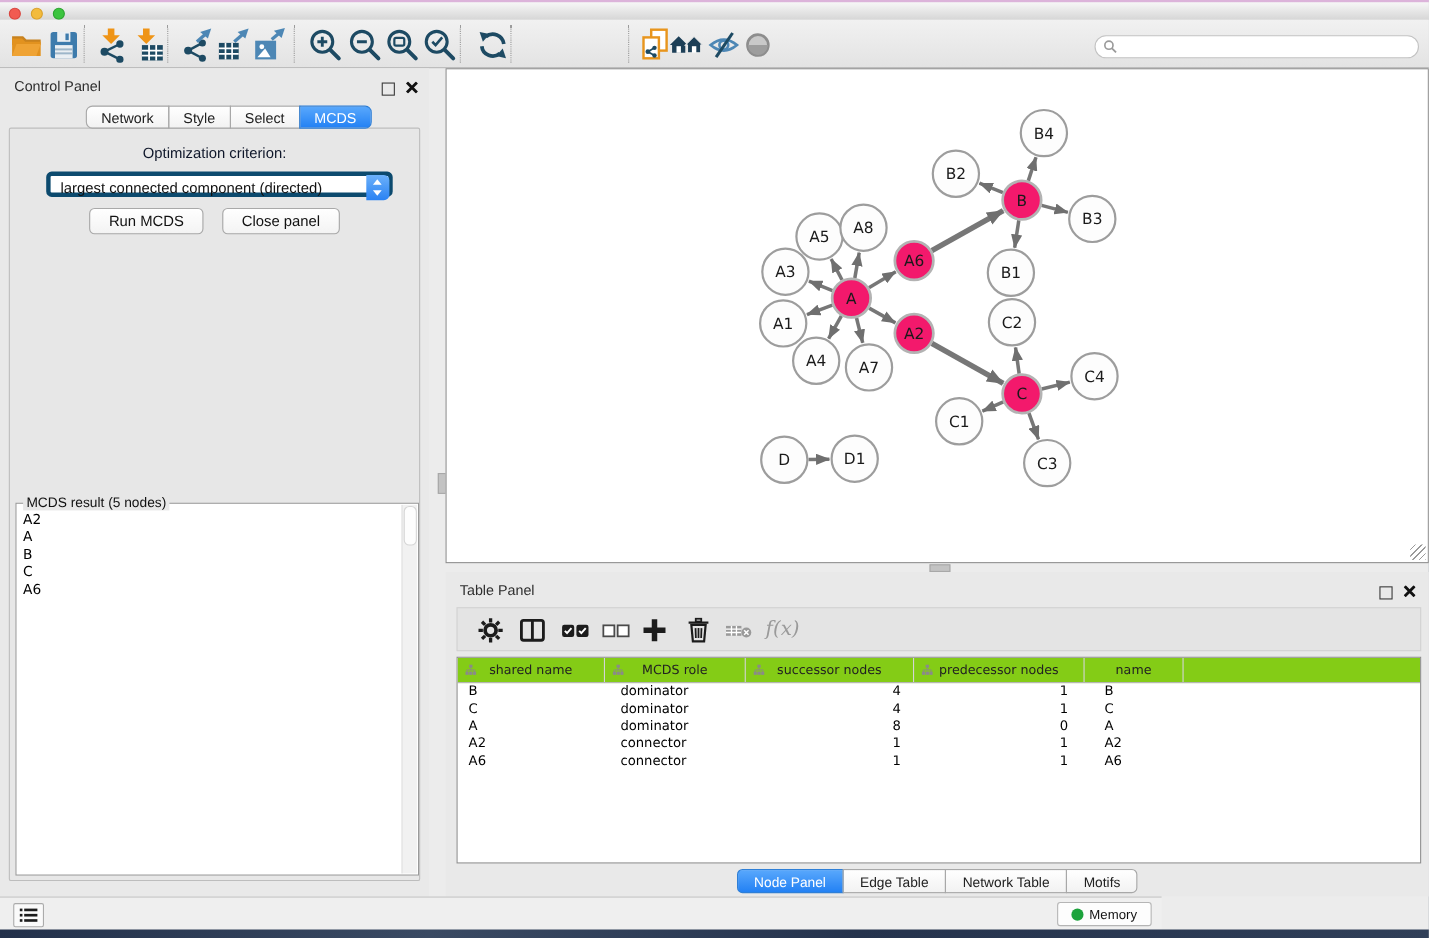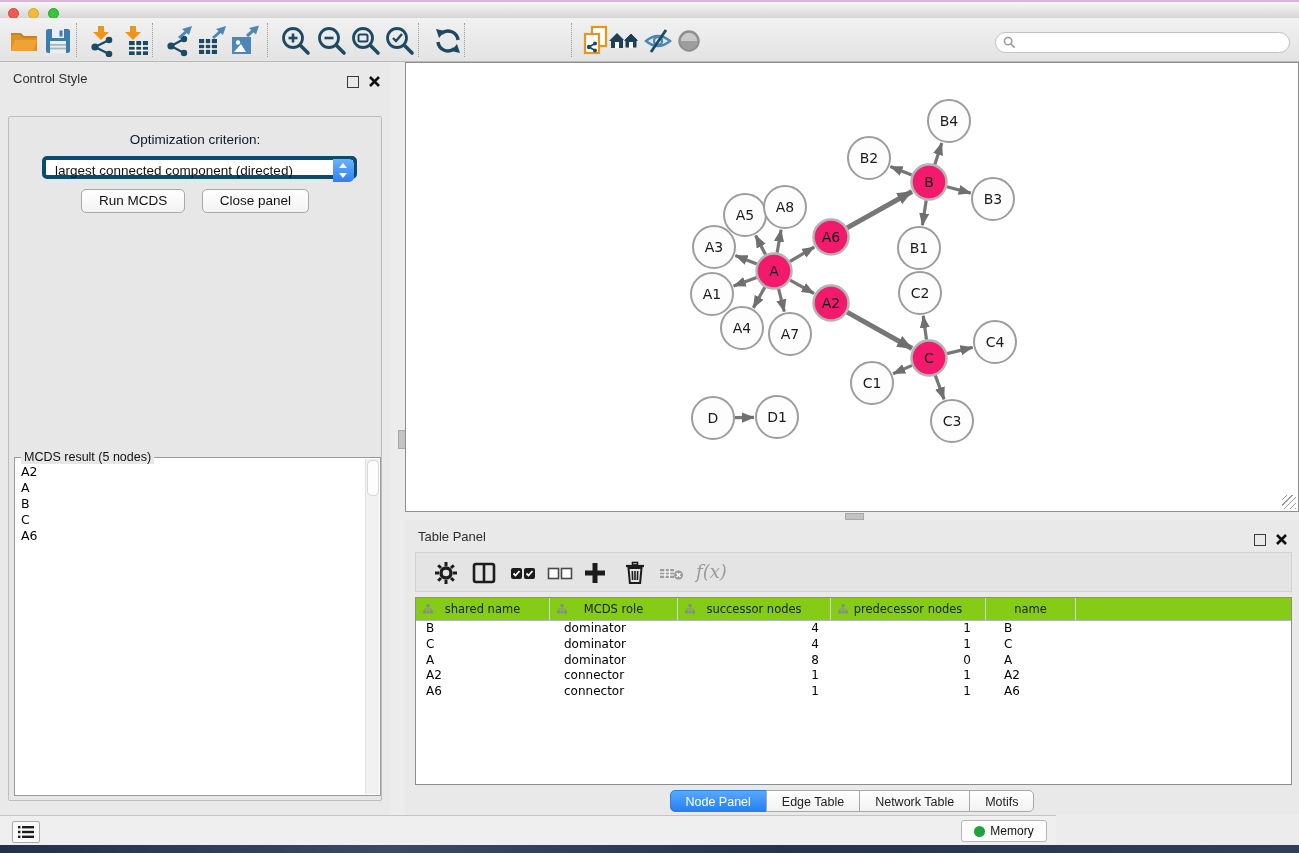--- a/index.html
+++ b/index.html
@@ -287,27 +287,28 @@
     <span class="search">
       <svg width="13" height="13" viewBox="0 0 14 14">
           <circle cx="5.5" cy="5.5" r="4" fill="none" stroke="#9a9a9a" stroke-width="1.6"></circle>
           <line x1="8.5" y1="8.5" x2="12.5" y2="12.5" stroke="#9a9a9a" stroke-width="1.8"></line>
         </svg>
       <input type="text" placeholder="" style="">
     </span>
   </div>
 
   <div class="control-panel">
-    <div class="panel-head">Control Style</div>
+    <div class="panel-head">Control Panel</div>
     <div class="panel-icons cp-icons" style="position:absolute;right:10px;top:10px;">
       <span class="float-ico"></span><span class="close-ico"><svg width="11" height="11" viewBox="0 0 11 11">
             <path d="M1 1 L10 10 M10 1 L1 10" stroke="#111" stroke-width="2.6"></path>
           </svg></span>
     </div>
     <div class="cp-box"></div>
+    <div class="cp-tabs" id="cp-tabs"><span class="tabbtn">Network</span><span class="tabbtn">Style</span><span class="tabbtn">Select</span><span class="tabbtn active">MCDS</span></div>
     <div class="opt-label">Optimization criterion:</div>
     <div class="combo">
       <span class="val">largest connected component (directed)</span>
       <span class="step">
           <span class="up"></span>
           <span class="dn"></span>
         </span>
     </div>
     <div class="btn-row">
       <span class="pushbtn">Run MCDS</span>

